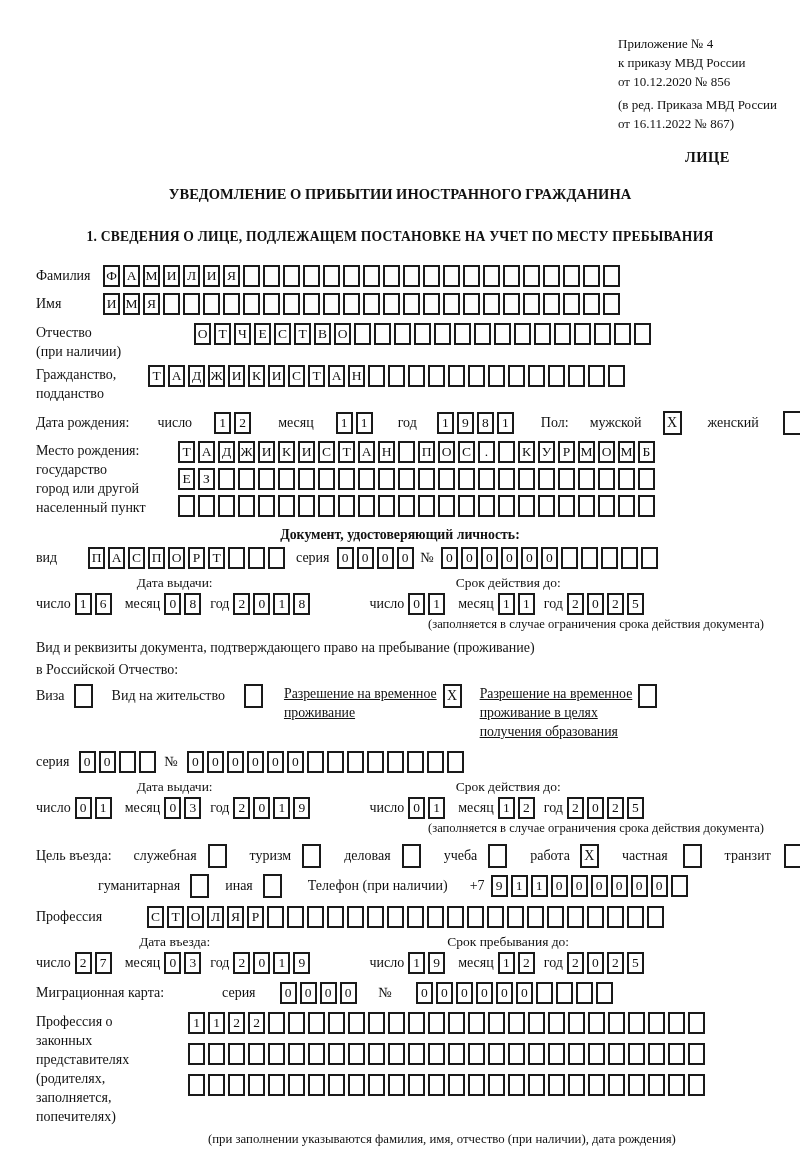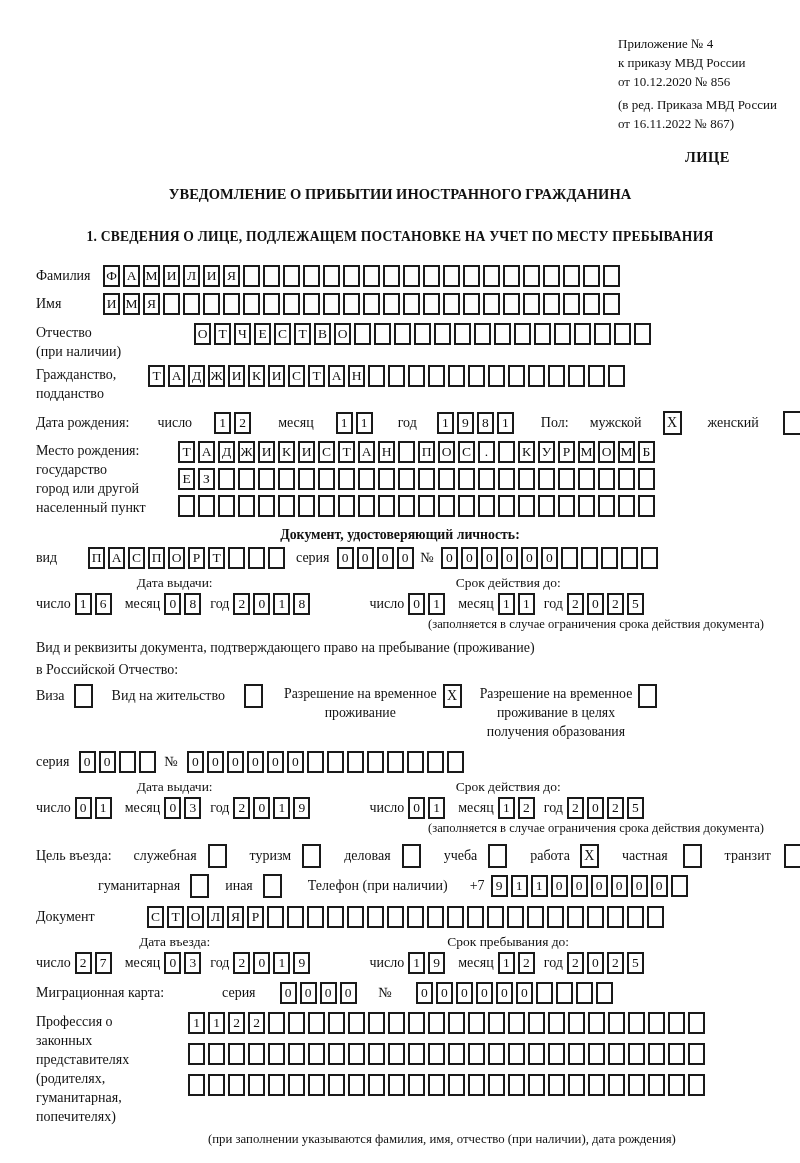--- a/index.html
+++ b/index.html
@@ -35,21 +35,21 @@
   .dates { display: flex; margin-top: 6px; }
   .date-col { display: flex; flex-direction: column; }
   .date-title { text-align: center; font-size: 13.5px; margin-bottom: 2px; }
   .date-line { display: flex; align-items: center; font-size: 14px; }
   .date-line .lbl { margin-right: 4px; }
   .note-right { text-align: right; font-size: 12.6px; margin-top: 2px; }
 
   .opt { display: inline-flex; align-items: center; margin-right: 7px; }
   .opt .lbl { margin-right: 5px; }
   .opt-col { display: inline-flex; align-items: flex-start; margin-right: 8px; }
-  .opt-col .txt { text-align: center; font-size: 13.8px; line-height: 19px; margin-right: 6px; }
+  .opt-col .txt { font-size: 13.8px; line-height: 19px; margin-right: 6px; text-decoration: underline; }
 
   .guard-note { font-size: 12.8px; margin-top: 6px; margin-left: 172px; }
   .boxcol { display: flex; flex-direction: column; }
   .boxcol .boxes { margin-bottom: 5px; }
 </style>
 </head>
 <body>
 
 <div class="page">
 
@@ -552,21 +552,21 @@
         <span class="cell">0</span>
         <span class="cell">0</span>
         <span class="cell">0</span>
         <span class="cell">0</span>
         <span class="cell">0</span>
         <span class="cell"></span>
       </span>
   </div>
 
   <div class="row mt8">
-    <span class="lbl" style="width:95px;">Документ</span>
+    <span class="lbl" style="width:95px;">Профессия</span>
     <span class="boxes">
         <span class="cell">С</span>
         <span class="cell">Т</span>
         <span class="cell">О</span>
         <span class="cell">Л</span>
         <span class="cell">Я</span>
         <span class="cell">Р</span>
         <span class="cell"></span>
         <span class="cell"></span>
         <span class="cell"></span>
@@ -660,21 +660,21 @@
         <span class="cell"></span>
       </span>
   </div>
 
   <div class="row row-top mt8">
     <span class="lbl-col" style="width:136px;">
       <div>Профессия о</div>
       <div>законных</div>
       <div>представителях</div>
       <div>(родителях,</div>
-      <div>гуманитарная,</div>
+      <div>заполняется,</div>
       <div>попечителях)</div>
     </span>
     <span class="boxcol">
       <span class="boxes" style="margin-bottom:9px;">
           <span class="cell">1</span>
           <span class="cell">1</span>
           <span class="cell">2</span>
           <span class="cell">2</span>
           <span class="cell"></span>
           <span class="cell"></span>

